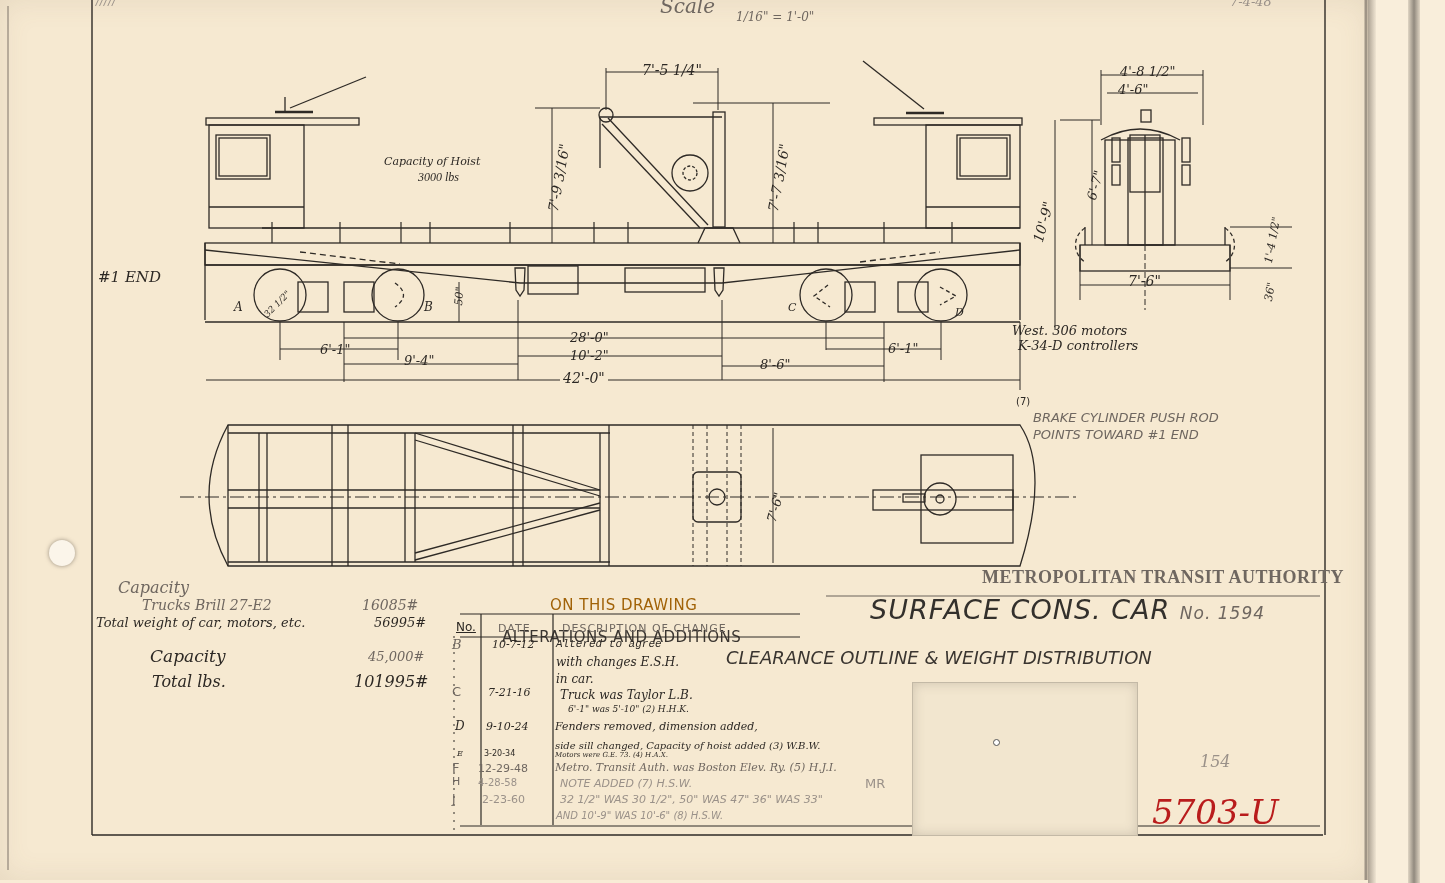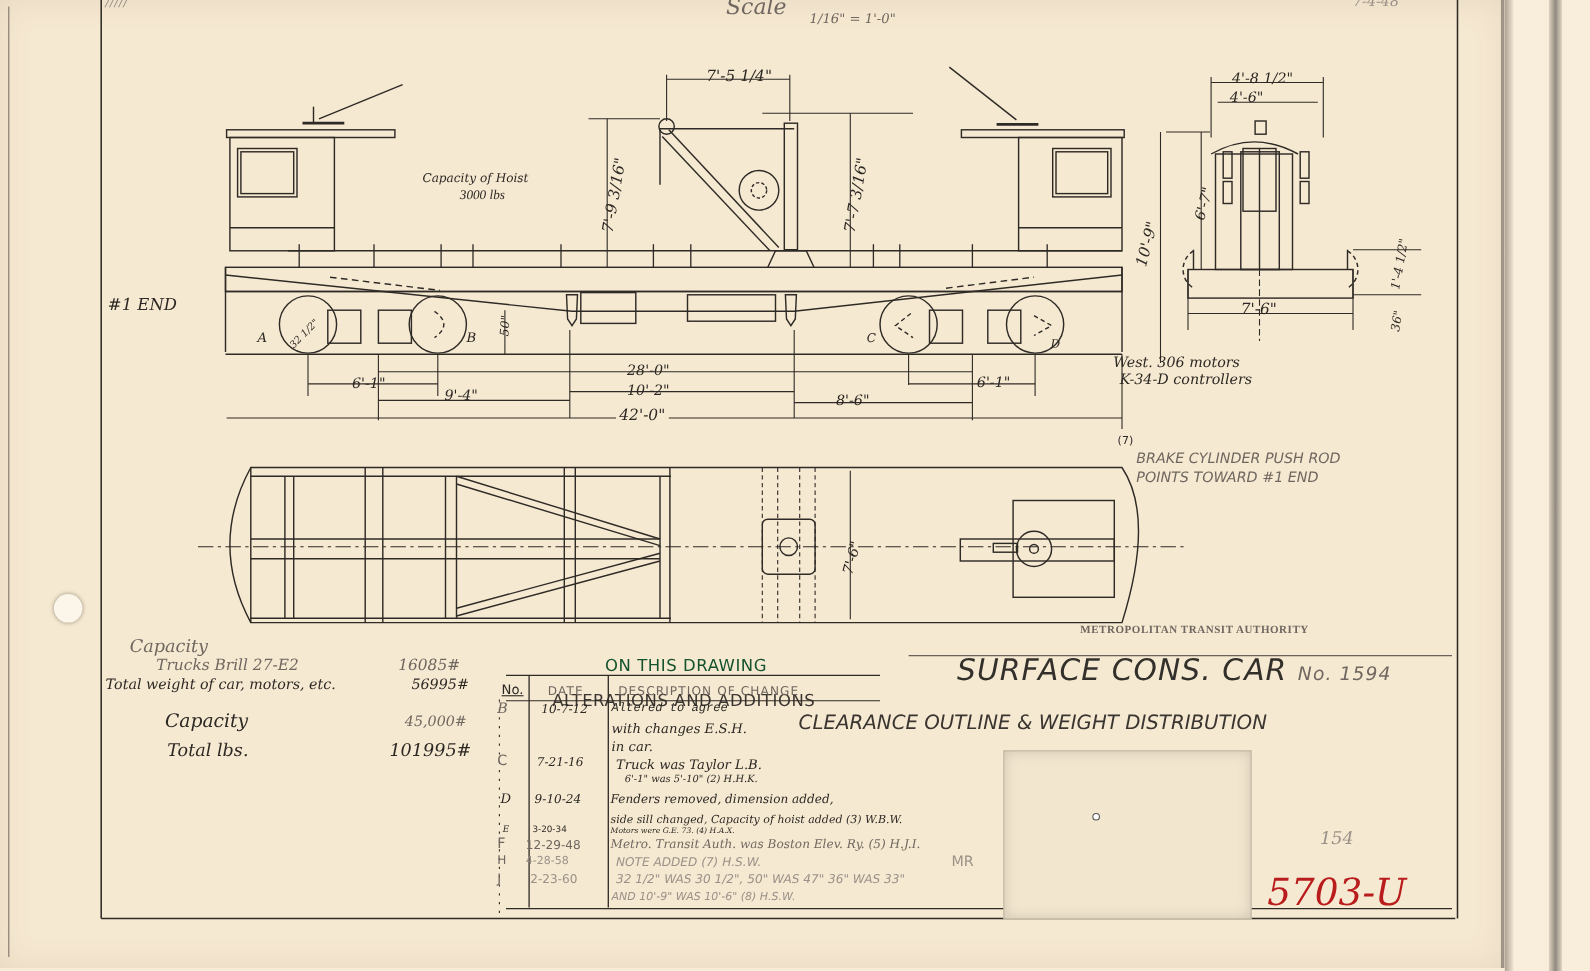--- a/index.html
+++ b/index.html
@@ -258,21 +258,21 @@
     <div class="txt hand" style="left:96px;top:615px;font-size:13px;">Total weight of car, motors, etc.</div>
     <div class="txt hand" style="left:374px;top:615px;font-size:13px;">56995#</div>
     <div class="txt hand" style="left:150px;top:646px;font-size:17px;">Capacity</div>
     <div class="txt hand faint" style="left:368px;top:649px;font-size:13px;">45,000#</div>
     <div class="txt hand" style="left:152px;top:672px;font-size:16px;">Total        lbs.</div>
     <div class="txt hand" style="left:354px;top:672px;font-size:16px;">101995#</div>
   </div>
 
   <div>
     <div class="txt" style="left:502px;top:580px;font-size:15px;color:#3a3530;letter-spacing:.5px;margin-top:48px;">ALTERATIONS AND ADDITIONS</div>
-    <div class="txt" style="left:550px;top:596px;font-size:15px;color:#14532d;letter-spacing:.5px;">ON THIS DRAWING</div>
+    <div class="txt" style="left:550px;top:596px;font-size:15px;color:#a16207;letter-spacing:.5px;">ON THIS DRAWING</div>
     <svg class="drawing" width="1445" height="883" stroke="#2e2a26" stroke-width="1.2">
       <line x1="460" y1="614" x2="800" y2="614"></line>
       <line x1="460" y1="637" x2="800" y2="637" stroke-width="1"></line>
       <line x1="481" y1="614" x2="481" y2="825"></line>
       <line x1="553" y1="614" x2="553" y2="825"></line>
       <line x1="460" y1="826" x2="1320" y2="826" stroke-width="1"></line>
       <line x1="454" y1="636" x2="454" y2="830" stroke-dasharray="2 6" stroke-width="1"></line>
       <line x1="826" y1="596" x2="1320" y2="596" stroke="#6a625a" stroke-width="1"></line>
     </svg>
     <div class="txt" style="left:456px;top:620px;font-size:12px;text-decoration:underline;">No.</div>
@@ -316,21 +316,21 @@
     <div>
       <div class="txt faint" style="left:452px;top:792px;font-size:12px;">J</div>
       <div class="txt vfaint" style="left:482px;top:793px;font-size:11px;">2-23-60</div>
       <div class="txt vfaint" style="left:560px;top:793px;font-size:11px;font-style:italic;">32 1/2" WAS 30 1/2", 50" WAS 47"  36" WAS 33"</div>
       <div class="txt vfaint" style="left:556px;top:810px;font-size:10px;font-style:italic;">AND 10'-9" WAS 10'-6" (8) H.S.W.</div>
     </div>
     <div class="txt vfaint" style="left:865px;top:776px;font-size:13px;">MR</div>
   </div>
 
   <div>
-    <div class="txt stamp faint" style="left:982px;top:567px;font-size:10px;">METROPOLITAN TRANSIT AUTHORITY</div>
+    <div class="txt stamp faint" style="left:982px;top:567px;font-size:18px;">METROPOLITAN TRANSIT AUTHORITY</div>
     <div class="txt" style="left:870px;top:594px;font-size:27px;font-style:italic;letter-spacing:1px;color:#33302c;">
       <span>SURFACE CONS. CAR</span>
       <span class="faint" style="font-size:17px;">No. 1594</span>
     </div>
     <div class="txt" style="left:726px;top:647px;font-size:18px;font-style:italic;color:#3a3530;">CLEARANCE OUTLINE &amp; WEIGHT DISTRIBUTION</div>
     <div class="blank-box">
         <div class="hole"></div>
       </div>
     <div class="txt hand vfaint" style="left:1200px;top:752px;font-size:16px;">154</div>
     <div class="txt hand" style="left:1152px;top:792px;font-size:34px;color:#b91c1c;">5703-U</div>

